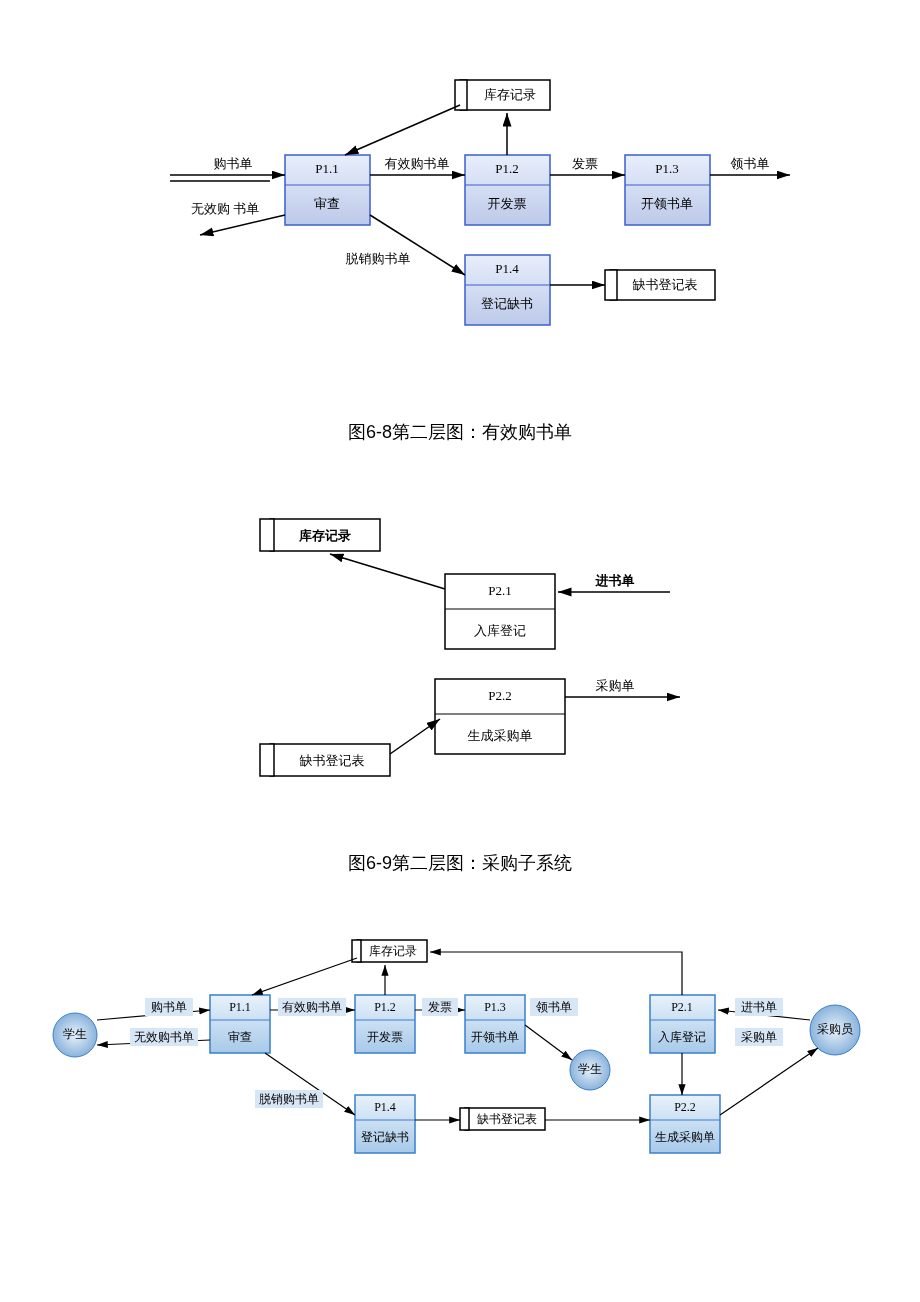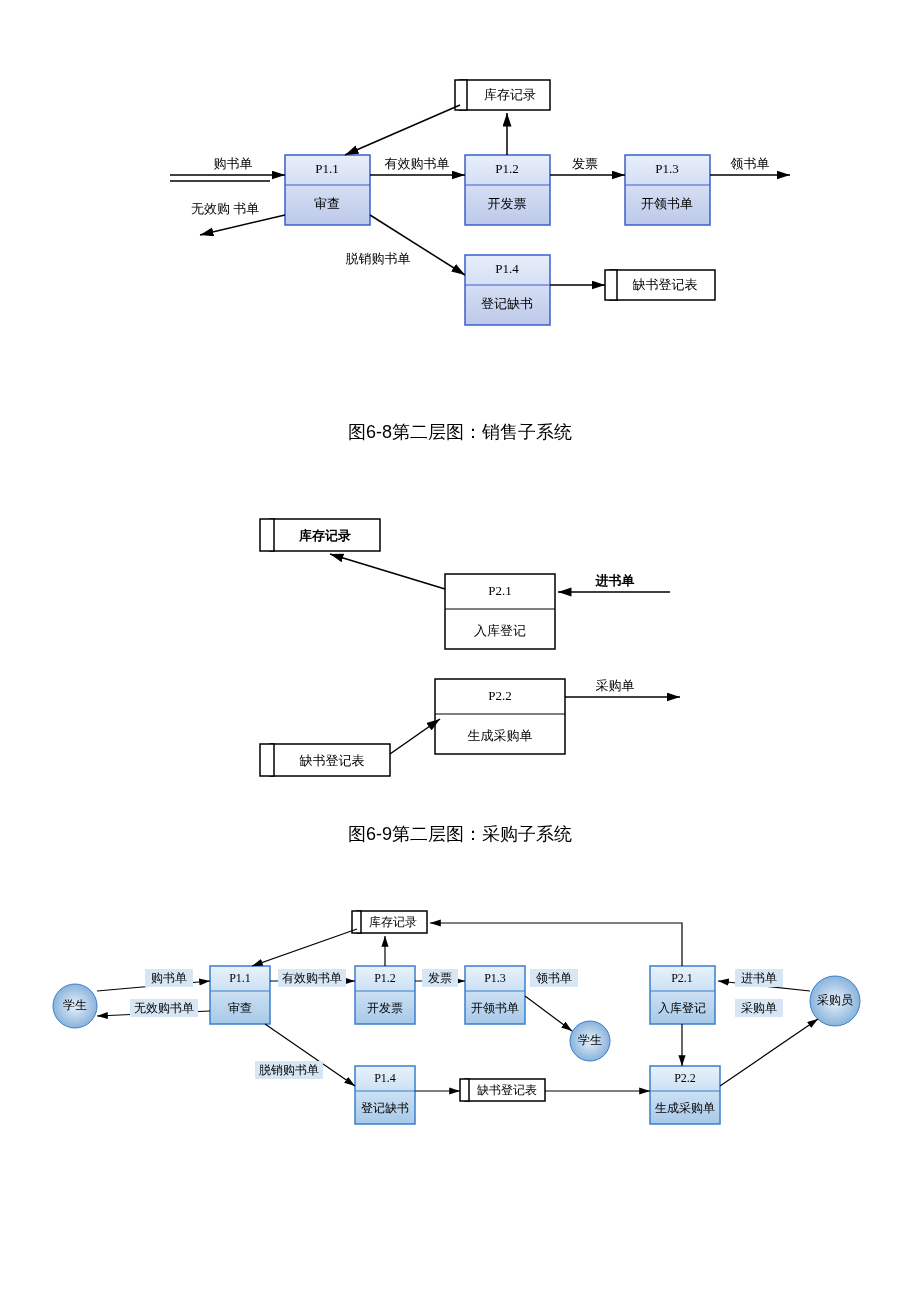--- a/index.html
+++ b/index.html
@@ -106,21 +106,21 @@
 
   <line x1="550" y1="175" x2="625" y2="175" class="arrow"></line>
   <text x="585" y="165" class="flow-lbl">发票</text>
 
   <line x1="710" y1="175" x2="790" y2="175" class="arrow"></line>
   <text x="750" y="165" class="flow-lbl">领书单</text>
 
   <line x1="550" y1="285" x2="605" y2="285" class="arrow"></line>
 </svg>
 
-<div class="caption" style="margin-top:60px;">图6-8第二层图：销售子系统</div>
+<div class="caption" style="margin-top:60px;">图6-8第二层图：有效购书单</div>
 
 <svg width="920" height="320" style="margin-top:40px">
   <defs>
     <marker id="ah2" markerWidth="10" markerHeight="10" refX="9" refY="3" orient="auto">
       <path d="M0,0 L9,3 L0,6 Z" fill="#000"></path>
     </marker>
   </defs>
 
   <g>
     <rect x="270" y="35" width="110" height="32" class="ds-box"></rect>
@@ -152,21 +152,21 @@
   <text x="615" y="98" class="flow-lbl" font-weight="bold">进书单</text>
 
   <line x1="445" y1="105" x2="330" y2="70" class="arrow"></line>
 
   <line x1="390" y1="270" x2="440" y2="235" class="arrow"></line>
 
   <line x1="565" y1="213" x2="680" y2="213" class="arrow"></line>
   <text x="615" y="203" class="flow-lbl">采购单</text>
 </svg>
 
-<div class="caption" style="margin-top:18px;">图6-9第二层图：采购子系统</div>
+<div class="caption" style="margin-top:47px;">图6-9第二层图：采购子系统</div>
 
 <svg width="920" height="270" style="margin-top:45px">
   <defs>
     <linearGradient id="gradBlue2" x1="0" y1="0" x2="0" y2="1">
       <stop offset="0%" stop-color="#e8f2fb"></stop>
       <stop offset="100%" stop-color="#a7c9e9"></stop>
     </linearGradient>
     <radialGradient id="gradCircle">
       <stop offset="0%" stop-color="#e8f2fb"></stop>
       <stop offset="100%" stop-color="#8ab3db"></stop>

